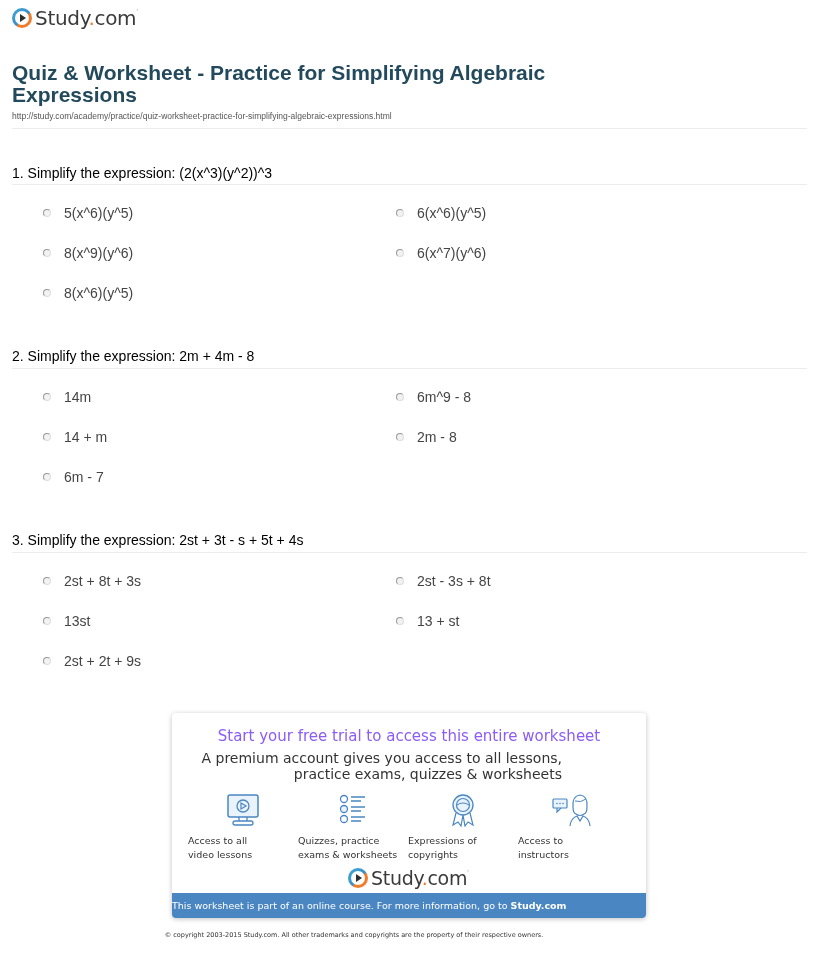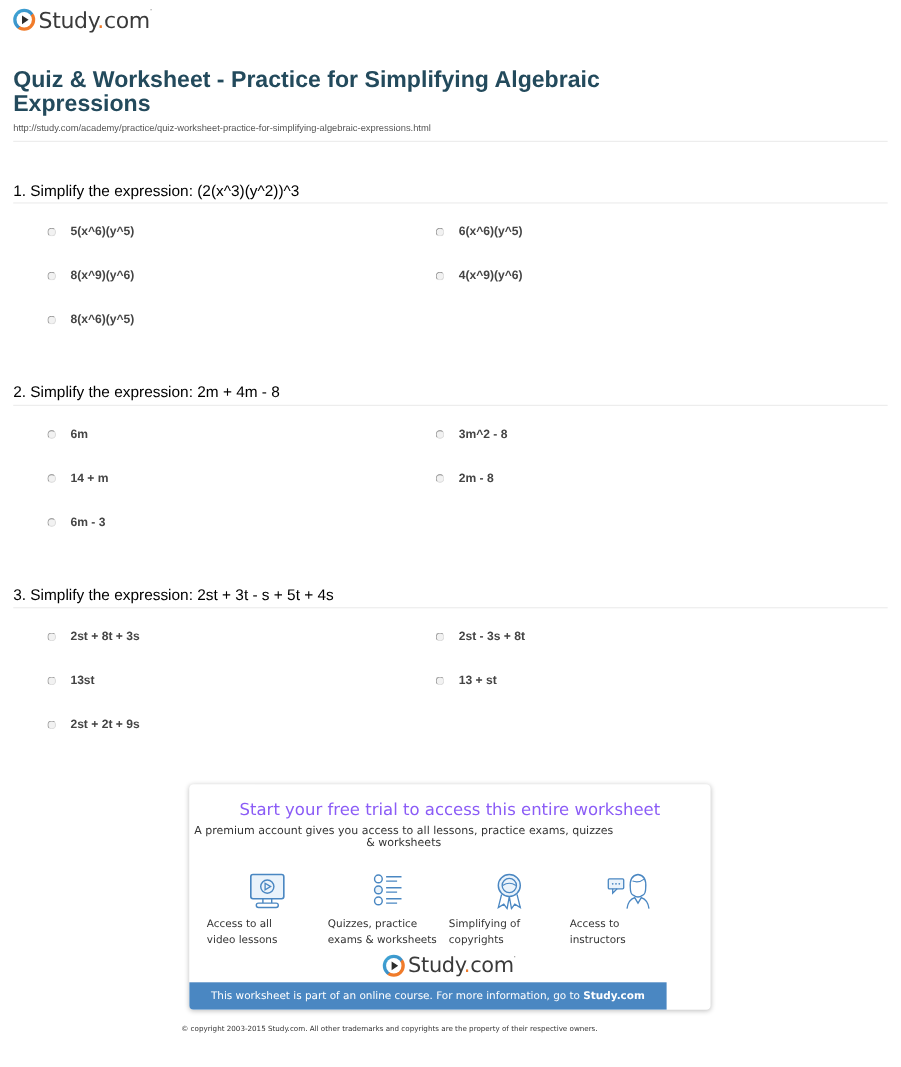--- a/index.html
+++ b/index.html
@@ -16,32 +16,32 @@
 
   #top-logo { left: 12px; top: 6px; }
   #top-logo .mark { width: 20px; height: 20px; }
   #top-logo .word { font-size: 20px; }
 
   .title { position: absolute; left: 12px; top: 62px; width: 600px; font-size: 21px; font-weight: bold; color: #234a5c; line-height: 22px; }
   .url { position: absolute; left: 12px; top: 111px; font-size: 8.5px; color: #555; }
   .rule { position: absolute; left: 12px; width: 795px; height: 1px; background: #ececec; }
 
   .question { position: absolute; left: 12px; font-size: 14px; color: #000000; }
-  .opt { position: absolute; display: flex; align-items: center; font-size: 11px; font-weight: bold; color: #444; }
+  .opt { position: absolute; display: flex; align-items: center; font-size: 14px; font-weight: normal; color: #444; }
   .radio { width: 8px; height: 8px; border-radius: 50%; border: 1px solid #999; border-right-color: #ddd; border-bottom-color: #ddd; background: #f2f2f2; margin-right: 13px; display: inline-block; }
 
   .promo { position: absolute; left: 172px; top: 713px; width: 474px; height: 205px; background: #fff; border-radius: 4px; box-shadow: 0 1px 5px rgba(0,0,0,0.25); overflow: hidden; }
   .promo-head { position: absolute; left: 0; width: 474px; top: 14px; text-align: center; font-family: "DejaVu Sans", sans-serif; font-size: 15px; color: #8b5cf6; }
-  .promo-sub { position: absolute; left: 0; width: 390px; top: 37px; text-align: center; font-family: "DejaVu Sans", sans-serif; font-size: 10px; color: #333; }
+  .promo-sub { position: absolute; left: 0; width: 390px; top: 37px; text-align: right; font-family: "DejaVu Sans", sans-serif; font-size: 14px; color: #333; }
   .feature { position: absolute; top: 80px; width: 110px; text-align: left; }
   .feature svg { display: block; margin: 0 auto; }
   .feature .label { margin-top: 7px; font-family: "DejaVu Sans", sans-serif; font-size: 9.5px; color: #333; line-height: 14px; }
   #promo-logo { left: 176px; top: 154px; }
   #promo-logo .word { font-size: 19px; }
-  .promo-bar { position: absolute; left: 0; bottom: 0; width: 434px; height: 25px; background: #4a87c2; color: #fff; font-family: "DejaVu Sans", sans-serif; font-size: 9.5px; text-align: center; line-height: 25px; }
+  .promo-bar { position: absolute; left: 0; bottom: 0; width: 474px; height: 25px; background: #4a87c2; color: #fff; font-family: "DejaVu Sans", sans-serif; font-size: 9.5px; line-height: 25px; }
   .promo-bar b { font-weight: bold; }
 
   .copyright { position: absolute; left: 0; width: 708px; top: 931px; text-align: center; font-family: "DejaVu Sans", sans-serif; font-size: 6.5px; color: #333; line-height: 9px; }
 </style>
 </head>
 <body>
 
 <div class="logo" id="top-logo">
   <span class="mark"></span>
   <span class="word"><span>Study</span><span class="dot">.</span><span>com</span><sup>·</sup></span>
@@ -60,48 +60,48 @@
 <div class="opt" style="left:396px;top:205px">
     <span class="radio"></span>
     <span>6(x^6)(y^5)</span>
   </div>
 <div class="opt" style="left:43px;top:245px">
     <span class="radio"></span>
     <span>8(x^9)(y^6)</span>
   </div>
 <div class="opt" style="left:396px;top:245px">
     <span class="radio"></span>
-    <span>4(x^9)(y^6)</span>
+    <span>6(x^7)(y^6)</span>
   </div>
 <div class="opt" style="left:43px;top:285px">
     <span class="radio"></span>
     <span>8(x^6)(y^5)</span>
   </div>
 
 <div class="question" style="top:348px">2. Simplify the expression: 2m + 4m - 8</div>
 <div class="rule" style="top:368px"></div>
 <div class="opt" style="left:43px;top:389px">
     <span class="radio"></span>
-    <span>6m</span>
+    <span>14m</span>
   </div>
 <div class="opt" style="left:396px;top:389px">
     <span class="radio"></span>
-    <span>3m^2 - 8</span>
+    <span>6m^9 - 8</span>
   </div>
 <div class="opt" style="left:43px;top:429px">
     <span class="radio"></span>
     <span>14 + m</span>
   </div>
 <div class="opt" style="left:396px;top:429px">
     <span class="radio"></span>
     <span>2m - 8</span>
   </div>
 <div class="opt" style="left:43px;top:469px">
     <span class="radio"></span>
-    <span>6m - 3</span>
+    <span>6m - 7</span>
   </div>
 
 <div class="question" style="top:532px">3. Simplify the expression: 2st + 3t - s + 5t + 4s</div>
 <div class="rule" style="top:552px"></div>
 <div class="opt" style="left:43px;top:573px">
     <span class="radio"></span>
     <span>2st + 8t + 3s</span>
   </div>
 <div class="opt" style="left:396px;top:573px">
     <span class="radio"></span>
@@ -152,21 +152,21 @@
   </div>
 
   <div class="feature" style="left:236px">
     <svg width="36" height="34" viewBox="0 0 36 34">
       <circle cx="18" cy="12" r="10" fill="#eaf3fb" stroke="#4a87c2" stroke-width="1.3"></circle>
       <circle cx="18" cy="12" r="6.5" fill="none" stroke="#4a87c2" stroke-width="1.2"></circle>
       <path d="M12 12 Q18 8 24 12" fill="none" stroke="#4a87c2" stroke-width="1"></path>
       <path d="M11 20 L8 32 L13 29 L16 33 L18 22 M25 20 L28 32 L23 29 L20 33 L18 22" fill="none" stroke="#4a87c2" stroke-width="1.2"></path>
     </svg>
     <div class="label">
-        <div>Simplifying of</div>
+        <div>Expressions of</div>
         <div>copyrights</div>
       </div>
   </div>
 
   <div class="feature" style="left:346px">
     <svg width="44" height="34" viewBox="0 0 44 34">
       <rect x="2" y="6" width="14" height="9" rx="1" fill="#eaf3fb" stroke="#4a87c2" stroke-width="1.2"></rect>
       <path d="M6 15 L6 19 L10 15" fill="none" stroke="#4a87c2" stroke-width="1.2"></path>
       <circle cx="6" cy="10.5" r="0.8" fill="#4a87c2"></circle>
         <circle cx="9" cy="10.5" r="0.8" fill="#4a87c2"></circle>

